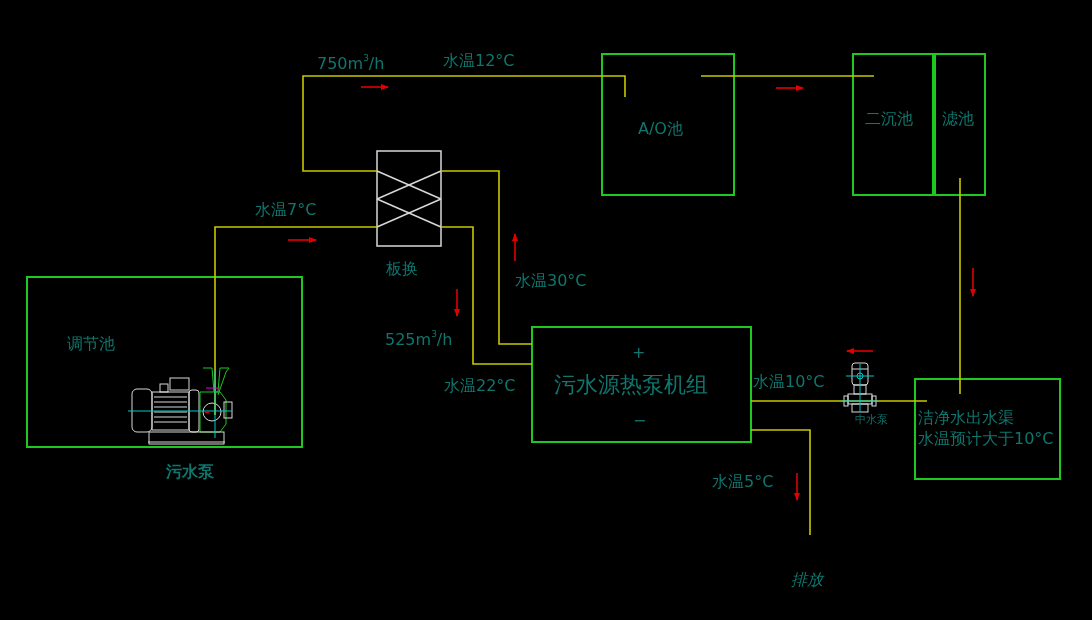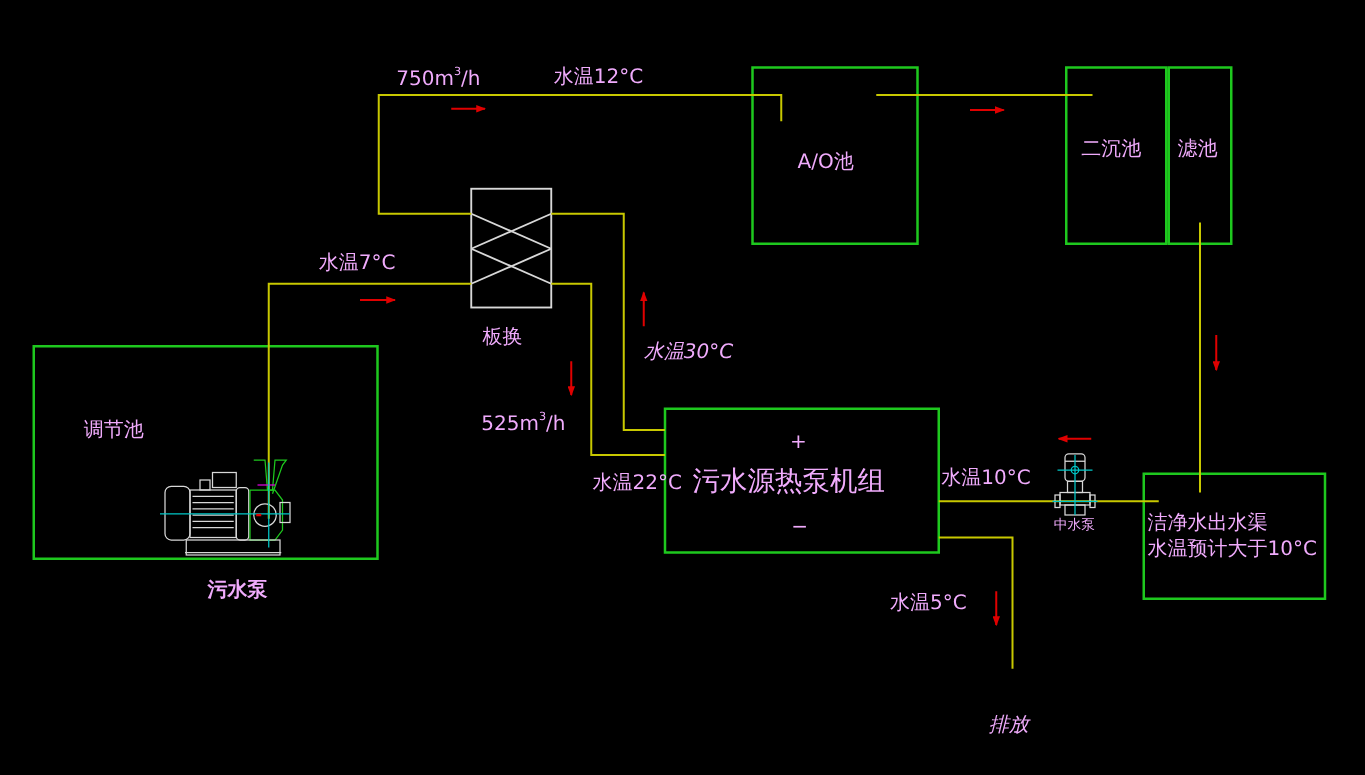--- a/index.html
+++ b/index.html
@@ -1,23 +1,23 @@
 <!DOCTYPE html>
 <html><head>
   <meta charset="utf-8">
   <style>
     html, body { margin: 0; padding: 0; background: #000; }
     body { width: 1092px; height: 620px; position: relative; overflow: hidden;
            font-family: "DejaVu Sans", sans-serif; }
     svg#canvas { position: absolute; left: 0; top: 0; }
-    .lbl { position: absolute; color: #f0abfc; white-space: nowrap; line-height: 1; }
+    .lbl { position: absolute; color: #0f766e; white-space: nowrap; line-height: 1; }
     .f17 { font-size: 16px; }
     .f16 { font-size: 16px; }
     .f22 { font-size: 22px; font-family: Liberation Mono, monospace; }
-    .f11 { font-size: 11px; }
+    .f11 { font-size: 11px; margin-left: 12px; }
     sup { font-size: 9px; vertical-align: 8px; }
   </style>
 </head>
 <body>
 
 <svg id="canvas" width="1092" height="620">
   <defs>
     <marker id="ah" markerWidth="8" markerHeight="6" refX="7" refY="3" orient="auto" markerUnits="userSpaceOnUse">
       <path d="M0,0 L8,3 L0,6 Z" fill="#e00000"></path>
     </marker>
@@ -107,25 +107,25 @@
 </div>
 <div class="lbl f17" style="left:443px; top:53px;">水温12°C</div>
 
 <div class="lbl f17" style="left:638px; top:121px;">A/O池</div>
 <div class="lbl f17" style="left:865px; top:111px;">二沉池</div>
 <div class="lbl f17" style="left:942px; top:111px;">滤池</div>
 
 <div class="lbl f17" style="left:255px; top:202px;">水温7°C</div>
 <div class="lbl f17" style="left:386px; top:261px;">板换</div>
 
-<div class="lbl f17" style="left:515px; top:273px;font-style:italic;">水温30°C</div>
+<div class="lbl f17" style="left:515px; top:273px;">水温30°C</div>
 <div class="lbl f16" style="left:385px; top:330px;">
   <span>525m</span><sup>3</sup><span>/h</span>
 </div>
-<div class="lbl f17" style="left:444px; top:378px;margin-left:30px;">水温22°C</div>
+<div class="lbl f17" style="left:444px; top:378px;">水温22°C</div>
 
 <div class="lbl f17" style="left:67px; top:336px;">调节池</div>
 <div class="lbl f17" style="left:166px; top:464px;font-weight:bold;">污水泵</div>
 
 <div class="lbl f17" style="left:632px; top:345px;">+</div>
 <div class="lbl f22" style="left:554px; top:376px;">污水源热泵机组</div>
 <div class="lbl f17" style="left:633px; top:413px;">−</div>
 
 <div class="lbl f17" style="left:753px; top:374px;">水温10°C</div>
 <div class="lbl f11" style="left:843px; top:414px;">中水泵</div>

